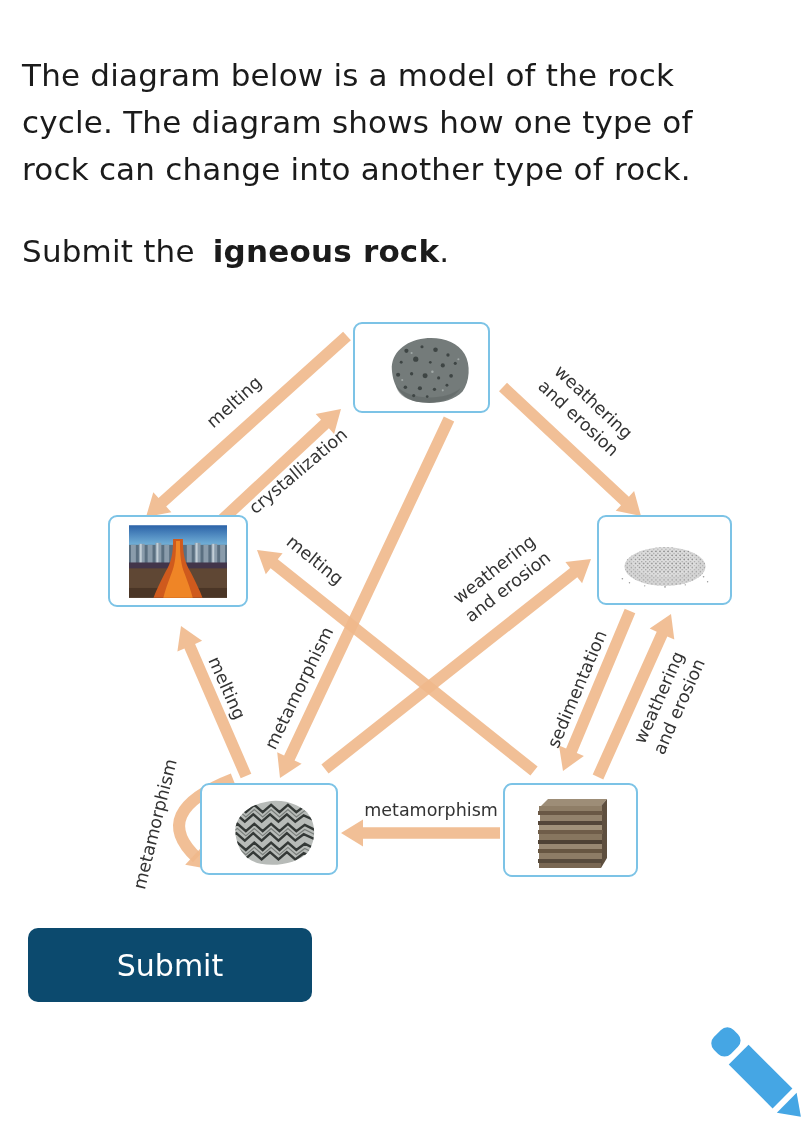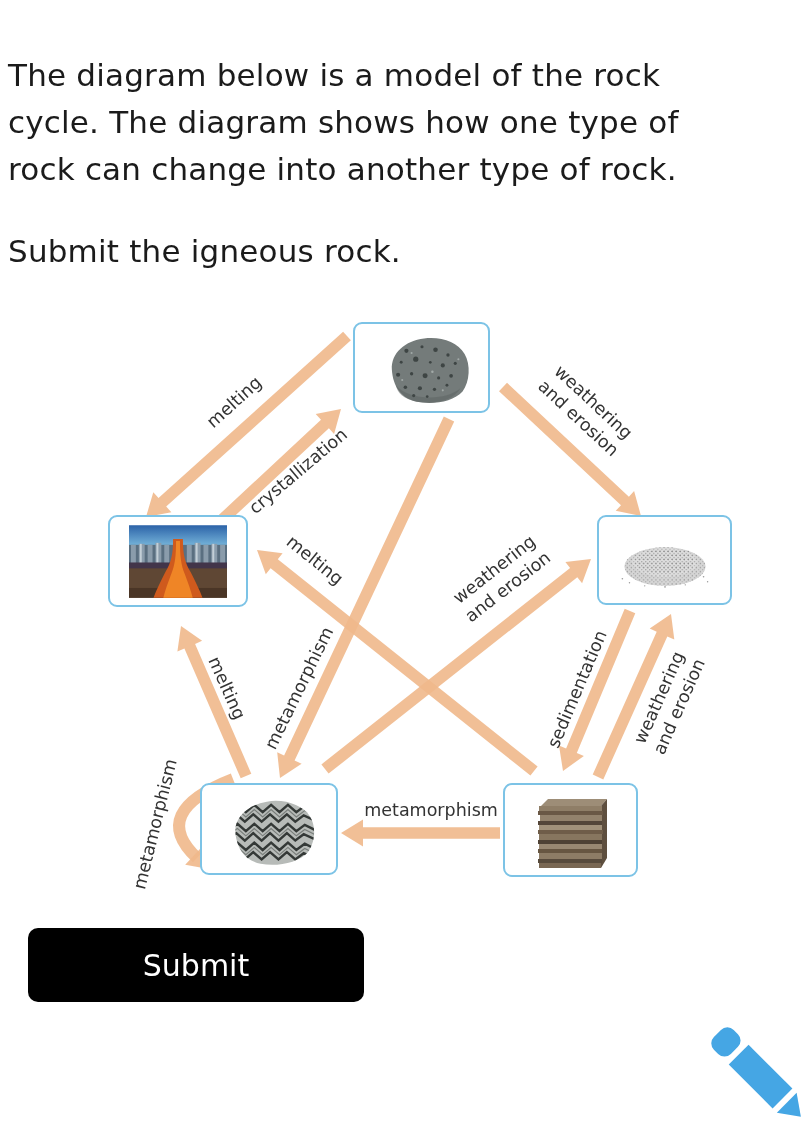--- a/index.html
+++ b/index.html
@@ -1,41 +1,41 @@
 <!DOCTYPE html>
 <html><head>
 <meta charset="utf-8">
 <style>
   html,body{margin:0;padding:0;}
   body{
     width:802px;height:1123px;position:relative;background:#ffffff;
     font-family:"DejaVu Sans","Liberation Sans",sans-serif;overflow:hidden;
   }
   .para{
-    position:absolute;left:8px;color:#1b1b1b;font-size:31px;line-height:47px;
+    position:absolute;left:22px;color:#1b1b1b;font-size:31px;line-height:47px;
     white-space:pre-line;letter-spacing:.2px;
   }
   #instructions{top:52px;width:770px;}
   #select-line{top:228px;width:770px;white-space:normal;}
-  #select-line strong{font-weight:normal;}
+  #select-line strong{font-weight:bold;margin-left:8px;}
   #diagram-svg{position:absolute;left:0;top:0;z-index:1;pointer-events:none;}
   #diagram-svg text{font-family:"DejaVu Sans","Liberation Sans",sans-serif;font-size:17.5px;fill:#333333;}
   .node{
     position:absolute;background:#ffffff;border:2px solid #7cc3e6;border-radius:9px;
     display:flex;align-items:center;justify-content:center;z-index:2;cursor:pointer;
     box-sizing:border-box;
   }
   #node-igneous{left:353px;top:322px;width:137px;height:91px;}
   #node-magma{left:108px;top:515px;width:140px;height:92px;}
   #node-sediment{left:597px;top:515px;width:135px;height:90px;}
   #node-metamorphic{left:200px;top:783px;width:138px;height:92px;}
   #node-sedimentary{left:503px;top:783px;width:135px;height:94px;}
   #submit-btn{
-    position:absolute;left:28px;top:928px;width:336px;height:74px;border:none;
-    border-radius:10px;background:#000000;color:#ffffff;font-size:30px;
+    position:absolute;left:28px;top:928px;width:284px;height:74px;border:none;
+    border-radius:10px;background:#0c4a6e;color:#ffffff;font-size:30px;
     font-family:"DejaVu Sans","Liberation Sans",sans-serif;cursor:pointer;
   }
   #pencil-wrap{position:absolute;right:0;bottom:0;width:112px;height:113px;overflow:hidden;z-index:3;cursor:pointer;}
 </style>
 </head>
 <body>
 
 <div class="para" id="instructions">The diagram below is a model of the rock
 cycle. The diagram shows how one type of
 rock can change into another type of rock.</div>

